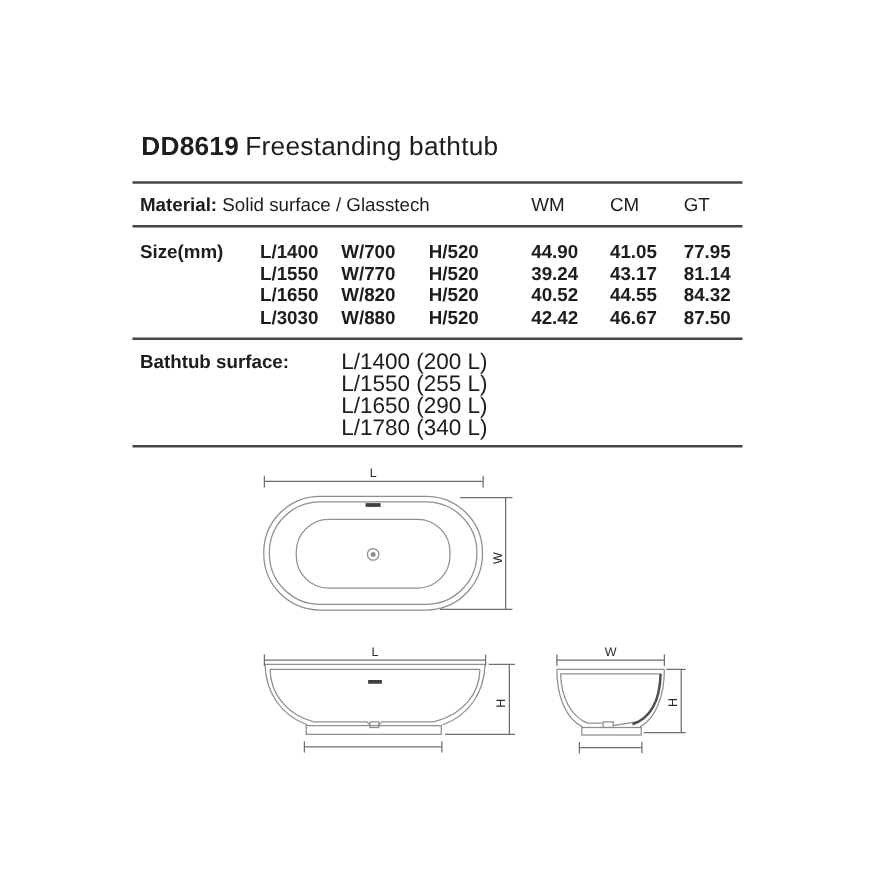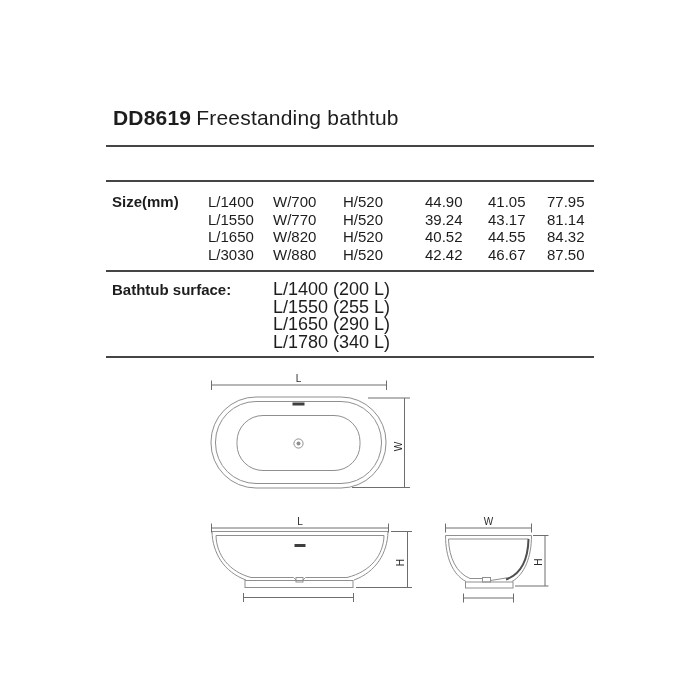--- a/index.html
+++ b/index.html
@@ -12,38 +12,44 @@
   .rule{position:absolute;left:106px;width:488px;height:2px;background:#454545;}
   .r1{top:145px}.r2{top:180px}.r3{top:270px}.r4{top:356px}
   .material-row{position:absolute;left:106px;top:147px;width:488px;height:33px;font-size:15px;}
   .material-row .cell{position:absolute;top:50%;transform:translateY(-50%);white-space:nowrap;}
   .b{font-weight:700;}
   .off-text{left:6px;} .off-wm{left:319px;} .off-cm{left:382px;} .off-gt{left:441px;}
   .off-l{left:102px;} .off-w{left:167px;} .off-h{left:237px;}
   .size-label{position:absolute;left:112px;top:193px;font-size:15px;line-height:17.7px;}
   .size-rows{position:absolute;left:106px;top:193px;width:488px;font-size:15px;}
   .srow{position:relative;height:17.7px;}
-  .srow span{position:absolute;line-height:17.7px;white-space:nowrap;}
+  .srow span{position:absolute;line-height:17.7px;white-space:nowrap;font-weight:bold;}
   .cap-label{position:absolute;left:112px;top:281px;font-size:15px;line-height:17.7px;}
   .cap-items{position:absolute;left:273px;top:281px;font-size:18px;}
   .cap-items div{height:17.7px;line-height:17.7px;white-space:nowrap;}
   svg.drawings{position:absolute;left:0;top:0;}
   svg text{font-family:"Liberation Sans","DejaVu Sans",sans-serif;font-size:10px;fill:#2b2b2b;}
 </style>
 </head>
 <body>
 
 <div class="page">
 
   <div class="title">
     <span class="model">DD8619</span><span>Freestanding bathtub</span>
   </div>
 
   <div class="rule r1"></div>
 
+  <div class="material-row">
+    <span class="cell off-text"><span class="b">Material:</span> <span>Solid surface / Glasstech</span></span>
+    <span class="cell off-wm">WM</span>
+    <span class="cell off-cm">CM</span>
+    <span class="cell off-gt">GT</span>
+  </div>
 
   <div class="rule r2"></div>
 
   <div class="size-label b">Size(mm)</div>
 
   <div class="size-rows">
     <div class="srow">
       <span class="off-l">L/1400</span>
       <span class="off-w">W/700</span>
       <span class="off-h">H/520</span>

